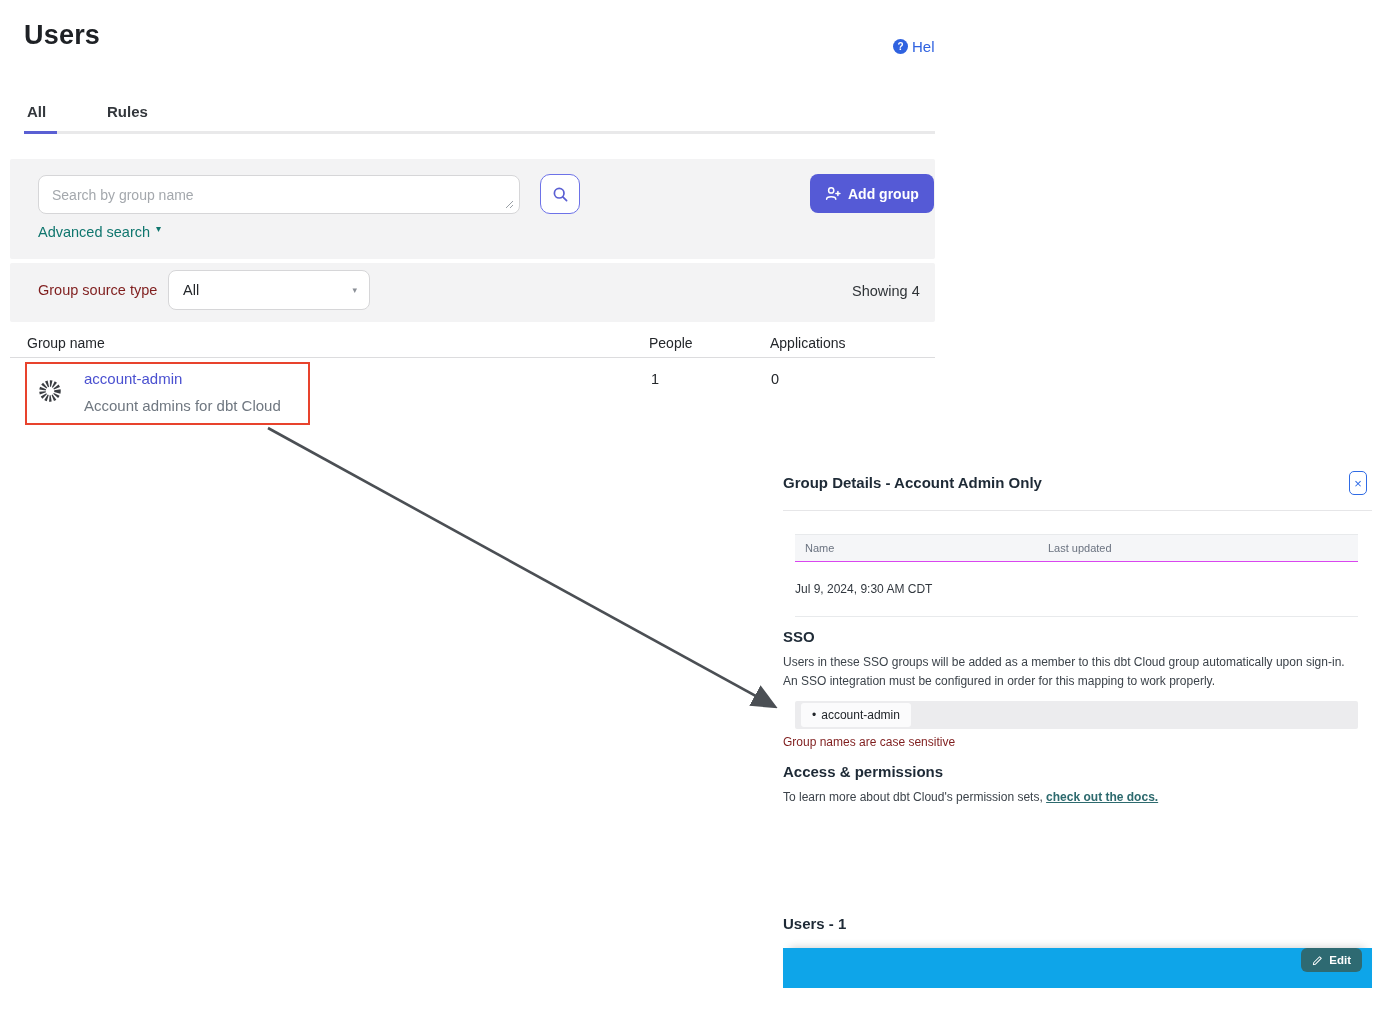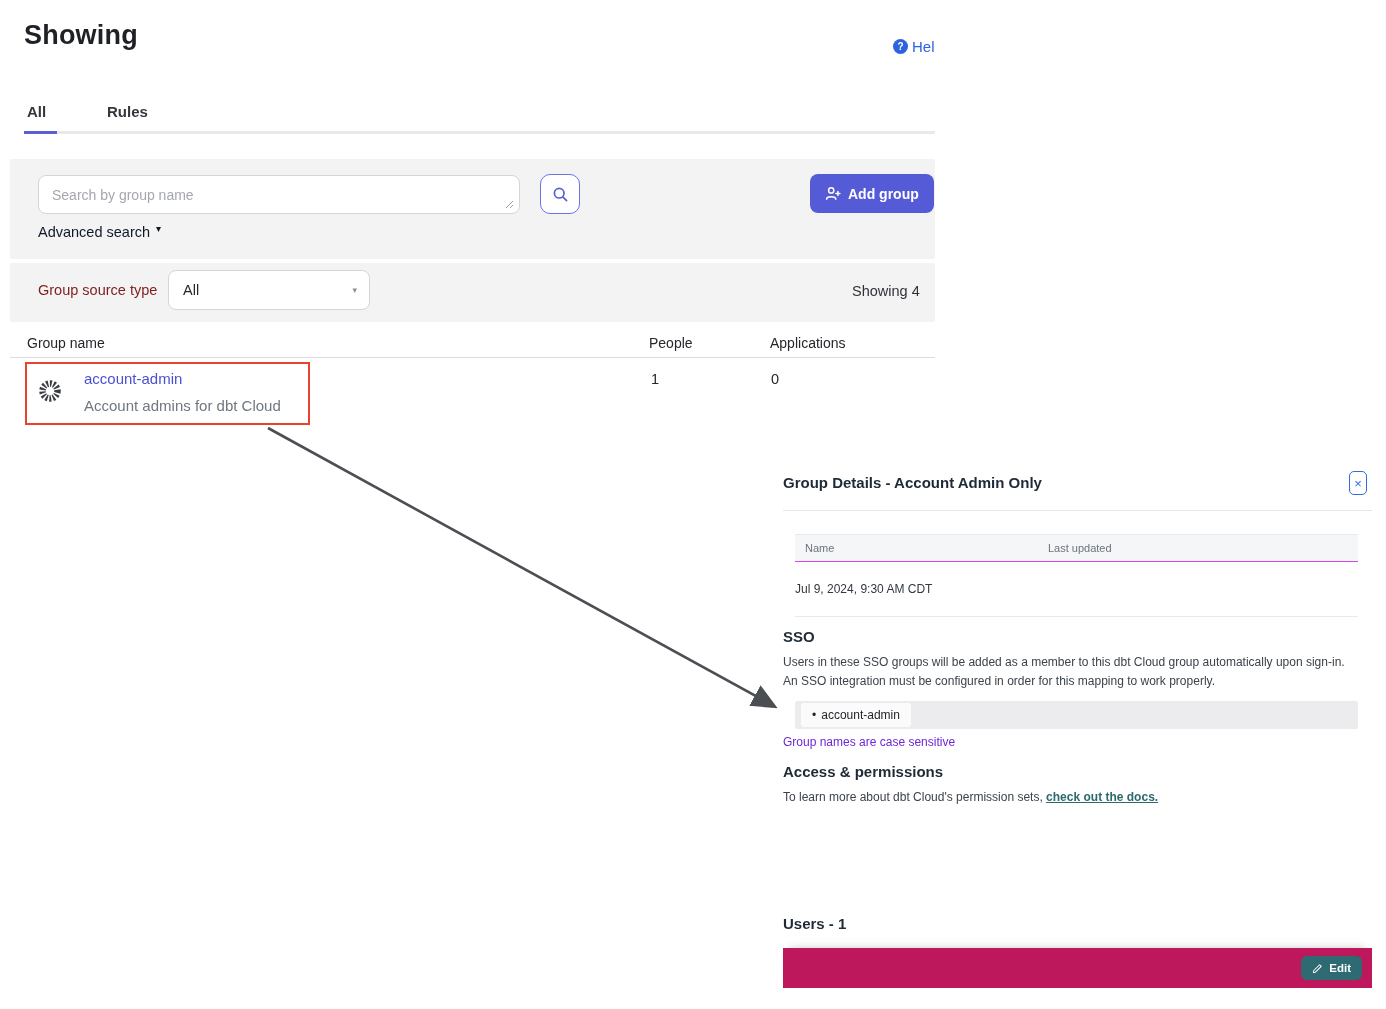--- a/index.html
+++ b/index.html
@@ -20,21 +20,21 @@
 
   .panel-gray { position:absolute; left:10px; background:#f3f3f4; border-radius:2px; }
   .search-panel { top:159px; width:925px; height:100px; }
   .filter-bar { top:263px; width:925px; height:59px; }
 
   .search-input-wrap { position:absolute; left:38px; top:175px; width:482px; height:39px; }
   .search-input { width:100%; height:100%; border:1px solid #d6d6d8; border-radius:8px; padding:0 26px 0 13px; font-size:14px; font-family:"Liberation Sans", sans-serif; color:#24272b; background:#fff; outline:none; }
   .search-input::placeholder { color:#a4a8ad; }
   .resize-handle { position:absolute; right:6px; bottom:5px; }
   .search-btn { position:absolute; left:540px; top:174px; width:40px; height:40px; background:#fff; border:1.5px solid #6d72e8; border-radius:10px; display:flex; align-items:center; justify-content:center; cursor:pointer; }
-  .advanced-search { position:absolute; left:38px; top:224px; font-size:14.5px; color:#0f172a; cursor:pointer; display:flex; align-items:flex-start; gap:6px; }
+  .advanced-search { position:absolute; left:38px; top:224px; font-size:14.5px; color:#0f766e; cursor:pointer; display:flex; align-items:flex-start; gap:6px; }
   .caret { font-size:10px; line-height:1; }
   .add-group-btn { position:absolute; left:810px; top:174px; height:39px; padding:4px 15px; background:#555ad6; border:none; border-radius:8px; color:#fff; font-size:14px; font-weight:700; font-family:"Liberation Sans", sans-serif; display:flex; align-items:center; gap:7px; cursor:pointer; }
 
   .filter-label { position:absolute; left:38px; top:282px; font-size:14.5px; color:#7f1d1d; }
   .source-select { position:absolute; left:168px; top:270px; width:202px; height:40px; background:#fff; border:1px solid #d6d6d8; border-radius:8px; display:flex; align-items:center; padding:0 12px 0 14px; font-size:14.5px; color:#24272b; cursor:pointer; }
   .source-select .caret { margin-left:auto; color:#8b9097; font-size:9px; }
   .showing-count { position:absolute; left:852px; top:283px; font-size:14.5px; color:#2f3337; }
 
   .col-header { position:absolute; top:335px; font-size:14px; color:#24272b; }
   .col-groupname { left:27px; }
@@ -73,37 +73,37 @@
   .dtable-2 .dcol-b { width:200px; }
   .chip { display:inline-block; background:#f4f4f5; border-radius:4px; padding:8px 12px; font-weight:700; color:#1f2a37; font-size:12px; }
   .chip-small { padding:8px 14px; }
   .cell-text { color:#32383f; font-size:12px; }
 
   .section-heading { position:absolute; left:0; font-size:15px; font-weight:700; color:#1e2a36; }
   .sso-heading { top:166px; }
   .sso-desc { position:absolute; left:0; top:191px; width:577px; font-size:12px; line-height:1.55; color:#3c434a; }
   .sso-bar { position:absolute; left:12px; top:239px; width:563px; height:28px; background:#ececee; border-radius:2px; }
   .sso-chip { position:absolute; left:6px; top:2px; height:24px; background:#fbfbfc; border-radius:3px; display:flex; align-items:center; gap:5px; padding:0 11px; font-size:12px; color:#22262b; }
-  .sso-warning { position:absolute; left:0; top:273px; font-size:12px; color:#6d28d9; }
+  .sso-warning { position:absolute; left:0; top:273px; font-size:12px; color:#7f1d1d; }
 
   .access-heading { top:301px; }
   .access-desc { position:absolute; left:0; top:328px; font-size:12px; color:#3c434a; }
   .docs-link { color:#2d6a6e; text-decoration:underline; font-weight:700; cursor:pointer; }
 
   .users-heading { top:453px; }
 
-  .details-footer { position:absolute; left:0; top:486px; width:589px; height:40px; background:#be185d; box-shadow:0 -7px 9px -7px rgba(0,0,0,.22); display:flex; align-items:center; justify-content:flex-end; padding-right:10px; }
+  .details-footer { position:absolute; left:0; top:486px; width:589px; height:40px; background:#0ea5e9; box-shadow:0 -7px 9px -7px rgba(0,0,0,.22); display:flex; justify-content:flex-end; padding-right:10px; }
   .edit-btn { display:flex; align-items:center; gap:6px; background:#2e6a72; color:#fff; border:none; border-radius:6px; height:24px; padding:0 11px; font-size:11.5px; font-weight:700; font-family:"Liberation Sans", sans-serif; cursor:pointer; }
 </style>
 </head>
 <body>
 
 <div class="canvas">
 
-  <h1 class="page-title">Showing</h1>
+  <h1 class="page-title">Users</h1>
 
   <div class="help-link">
     <span class="help-badge">?</span>
     <span>Help</span>
   </div>
 
   <div class="tab tab-all">All</div>
   <div class="tab tab-rules">Rules</div>
   <div class="tab-track"></div>
   <div class="tab-active-bar"></div>

